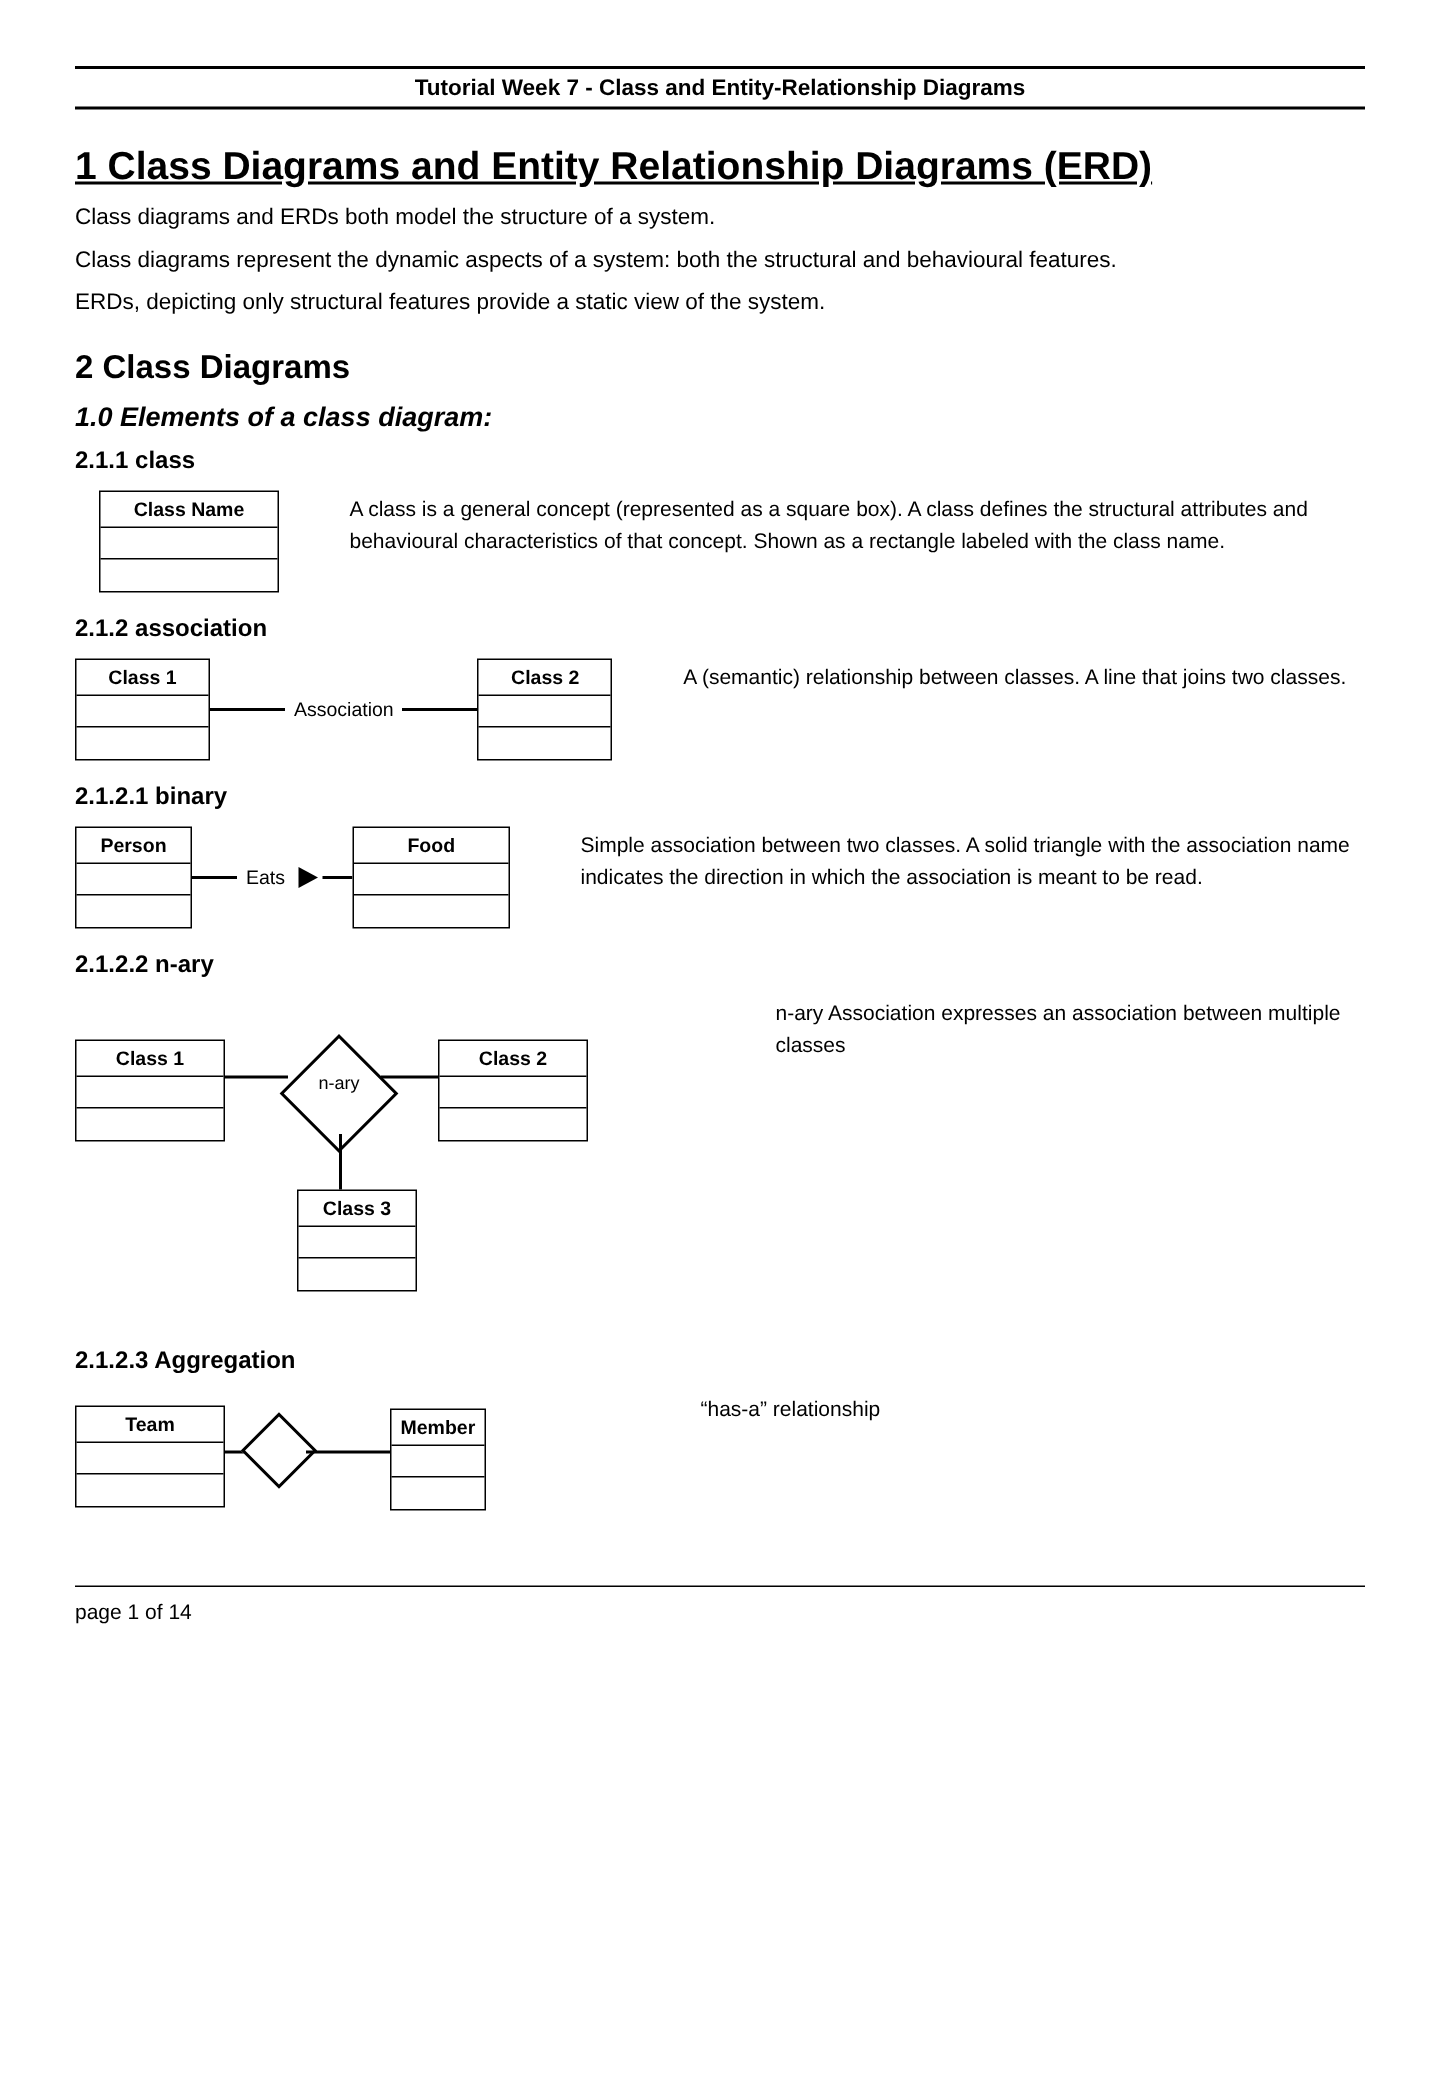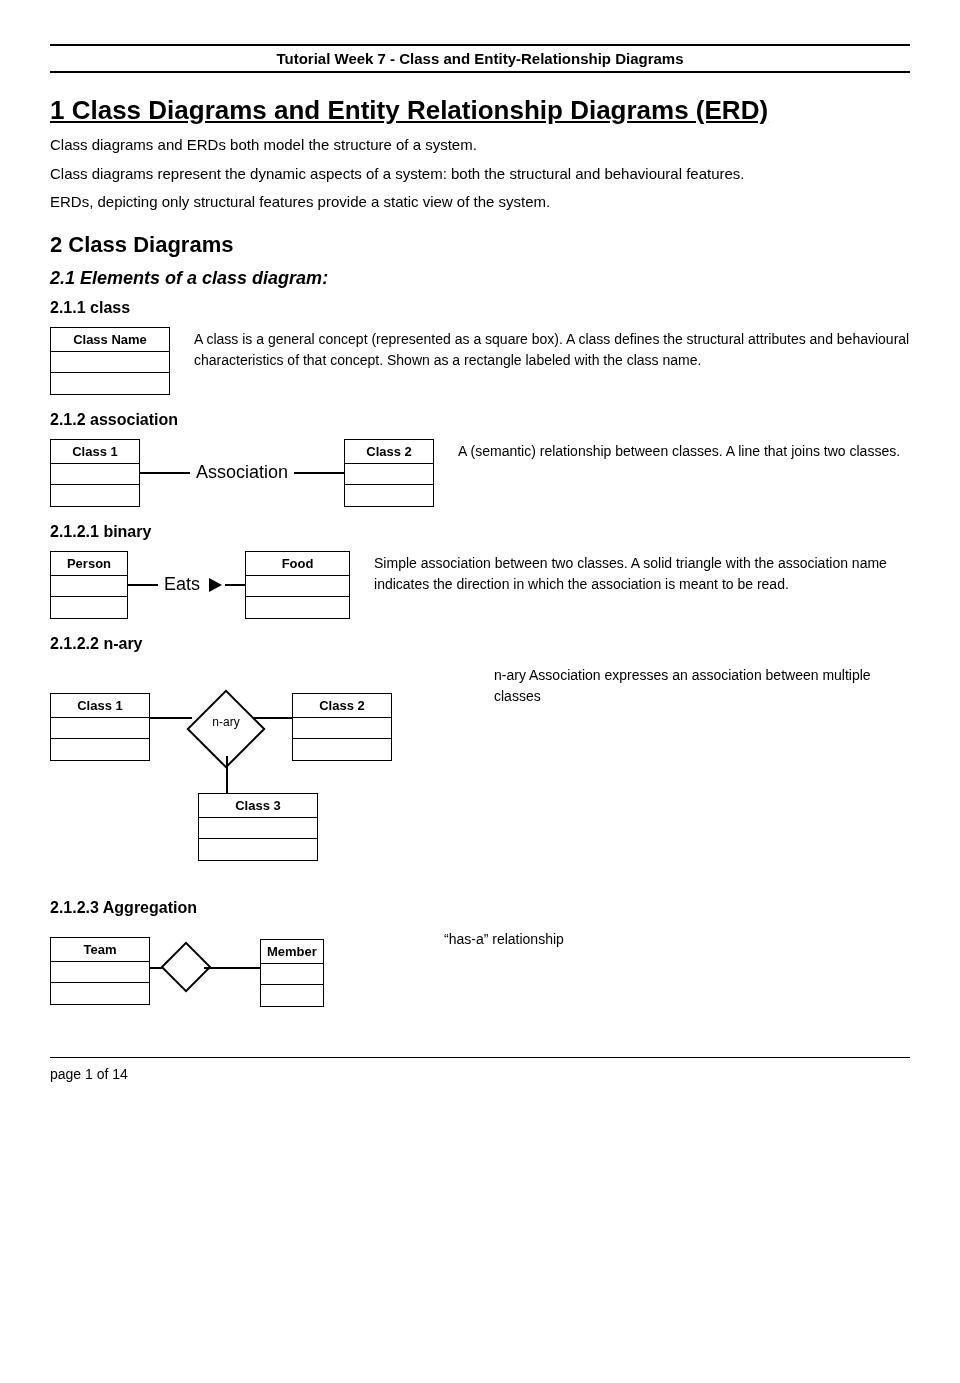--- a/index.html
+++ b/index.html
@@ -49,21 +49,21 @@
     h4 {
       font-size: 16px;
       font-weight: bold;
       margin-top: 10px;
       margin-bottom: 10px;
     }
     .section {
       margin-bottom: 18px;
     }
     .assoc-label {
-      font-size: 18px;
+      font-size: 13px;
       padding: 0 6px;
       white-space: nowrap;
     }
     
     .arrow-right {
       display: inline-block;
       width: 0;
       height: 0;
       border-top: 7px solid transparent;
       border-bottom: 7px solid transparent;
@@ -134,20 +134,21 @@
       gap: 24px;
     }
     .diagram-area {
       flex: 0 0 auto;
     }
     .desc-area {
       flex: 1;
       font-size: 14px;
       line-height: 1.55;
       padding-top: 2px;
+      margin-left: 23px;
     }
     .page-footer {
       text-align: left;
       font-size: 14px;
       margin-top: 40px;
       border-top: 1px solid #000;
       padding-top: 8px;
     }
     
     .assoc-inline {
@@ -189,26 +190,26 @@
 
 <div class="section">
   <h1>1  Class Diagrams and Entity Relationship Diagrams (ERD)</h1>
   <p class="intro-text">Class diagrams and ERDs both model the structure of a system.</p>
   <p class="intro-text">Class diagrams represent the dynamic aspects of a system: both the structural and behavioural features.</p>
   <p class="intro-text">ERDs, depicting only structural features  provide a static view of the system.</p>
 </div>
 
 <div class="section">
   <h2>2  Class Diagrams</h2>
-  <h3>2.1  Elements of a class diagram:</h3>
+  <h3>1.0  Elements of a class diagram:</h3>
   <h4>2.1.1  class</h4>
 
   <div class="diagram-section">
     <div class="diagram-area">
-      <div class="class-name-box" style="width:120px;">
+      <div class="class-name-box" style="width:120px;margin-left:16px;">
         <div class="class-name-top">Class Name</div>
         <div class="class-empty"></div>
         <div class="class-empty"></div>
       </div>
     </div>
     <div class="desc-area">A class is a general concept (represented as a square box). A class defines the structural attributes and behavioural characteristics of that concept.  Shown as a  rectangle labeled with the class name.</div>
   </div>
 
   <h4>2.1.2  association</h4>
 
@@ -277,21 +278,21 @@
         <div style="position:absolute;top:54px;left:204px;width:42px;height:2px;background:#000;"></div>
         
         <div class="nary-class2 class-name-box" style="width:100px;">
           <div class="class-name-top">Class 2</div>
           <div class="class-empty"></div>
           <div class="class-empty"></div>
         </div>
         
         <div style="position:absolute;top:93px;left:176px;width:2px;height:38px;background:#000;"></div>
         
-        <div class="nary-class3 class-name-box" style="width:120px;">
+        <div class="nary-class3 class-name-box" style="width:80px;">
           <div class="class-name-top">Class 3</div>
           <div class="class-empty"></div>
           <div class="class-empty"></div>
         </div>
       </div>
     </div>
     <div class="desc-area">n-ary Association  expresses an association between multiple classes</div>
   </div>
 
   <h4>2.1.2.3  Aggregation</h4>

